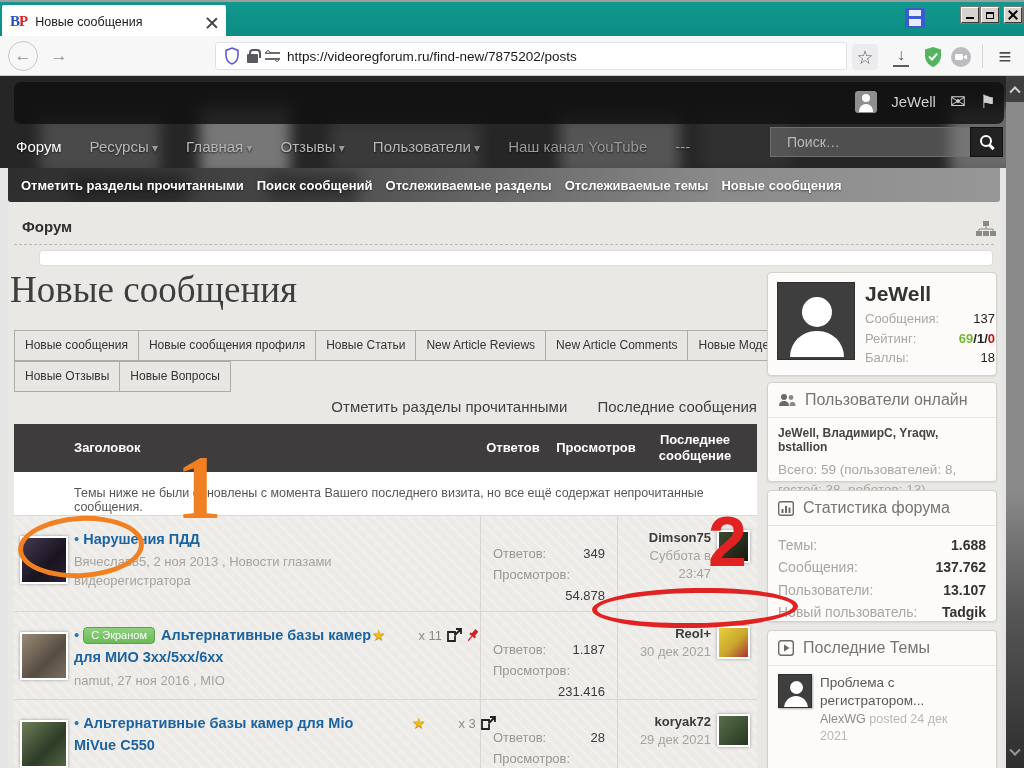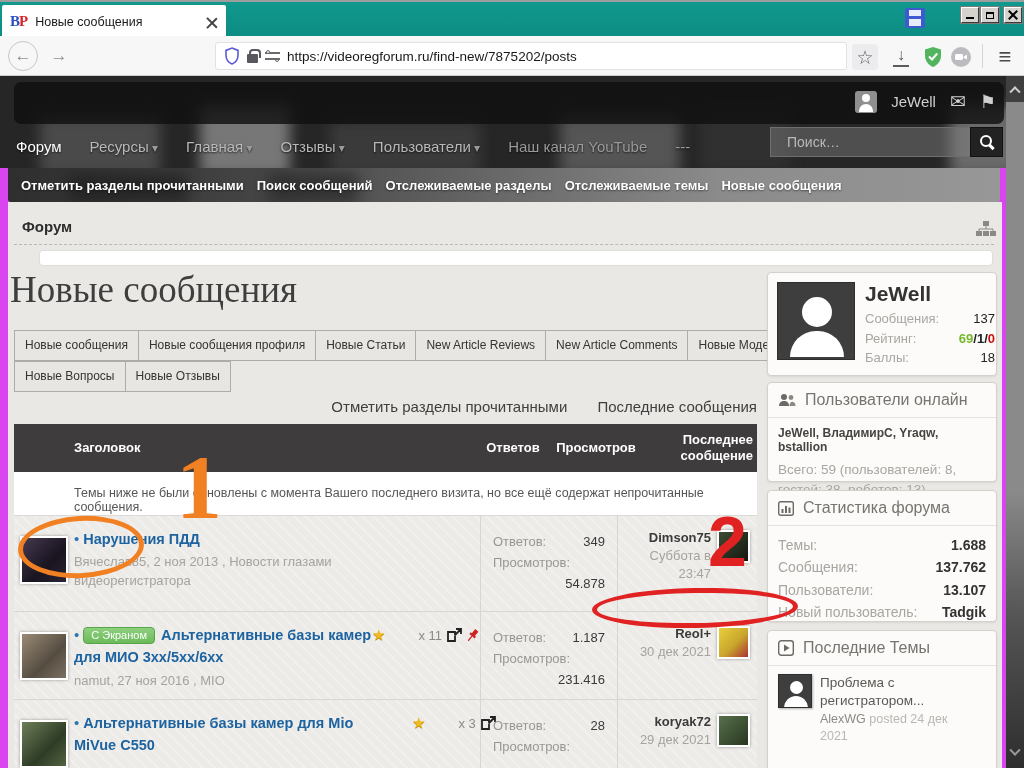--- a/index.html
+++ b/index.html
@@ -1,18 +1,18 @@
 <!DOCTYPE html>
 <html><head>
 <meta charset="utf-8">
 <style>
   * { margin:0; padding:0; box-sizing:border-box; }
   html,body { width:1024px; height:768px; overflow:hidden; }
   body { font-family:"Liberation Sans", sans-serif; background:#1b1b1b; }
-  .screen { position:absolute; left:0; top:0; width:1024px; height:768px; overflow:hidden; background:#d946ef; }
+  .screen { position:absolute; left:0; top:0; width:1024px; height:768px; overflow:hidden; background:#e5e5e5; }
 
   
   .titlebar { position:absolute; left:0; top:0; width:1024px; height:36px;
     background:linear-gradient(#11998e,#0d8c83); border-top:2px solid #9e9e9e; }
   .tab { position:absolute; left:2px; top:3px; width:224px; height:33px; background:#fff;
     border-radius:2px 2px 0 0; display:flex; align-items:center; padding:0 8px; }
   .favicon { font-family:"Liberation Serif", serif; font-weight:bold; font-size:15px; margin-right:8px; letter-spacing:-1px; }
   .favicon .fb { color:#2b4fc0; } .favicon .fp { color:#d6262a; }
   .tab-title { font-size:12.5px; color:#1b1b1b; flex:1; white-space:nowrap; overflow:hidden; }
   .xicon { position:relative; width:12px; height:12px; display:inline-block; }
@@ -98,41 +98,41 @@
   .tabs.r1 { top:128px; } .tabs.r2 { top:159px; }
   .tabbtn { height:31px; line-height:29px; padding:0 10px; font-size:12px; color:#343434; background:#e7e6e2; border:1px solid #adaca7; margin-right:-1px; white-space:nowrap; }
   .actions { position:absolute; left:0; top:196px; width:749px; text-align:right; font-size:15px; color:#3f3f3f; }
   .actions span { margin-left:26px; }
 
   
   .thead { position:absolute; left:6px; top:222px; width:743px; height:48px; background:#3e3c3d; color:#fff; font-weight:bold; font-size:13px; }
   .th-title { position:absolute; left:60px; top:16px; }
   .th-replies { position:absolute; left:467px; top:16px; width:64px; text-align:center; }
   .th-views { position:absolute; left:539px; top:16px; width:86px; text-align:center; }
-  .th-last { position:absolute; right:4px; top:8px; width:104px; text-align:right; line-height:1.25; }
+  .th-last { position:absolute; right:10px; top:8px; width:104px; text-align:center; line-height:1.25; }
   .notice { position:absolute; left:6px; top:270px; width:743px; height:44px; background:#fff; border-bottom:1px solid #dcdad6; }
   .notice div { position:absolute; left:60px; top:14px; font-size:12.5px; color:#565656; width:640px; }
   .rows { position:absolute; left:6px; top:314px; width:743px; height:260px; }
   .trow { position:relative; width:743px; background:#edebe8; border-bottom:1px solid #d8d6d2;
     background-image:repeating-linear-gradient(45deg, rgba(255,255,255,.25) 0 2px, rgba(0,0,0,0) 2px 8px); }
   .trow.r1 { height:96px; } .trow.r2 { height:88px; } .trow.r3 { height:96px; }
   .t-avatar { position:absolute; left:6px; top:20px; width:48px; height:48px; border:2px solid #fff; box-shadow:0 0 3px rgba(0,0,0,.35); }
   .av1 { background:linear-gradient(135deg,#463a52,#191420 60%,#2c2435); }
   .av2 { background:linear-gradient(135deg,#9a8a74,#564d42 60%,#7a6f60); }
   .av3 { background:linear-gradient(135deg,#6d7e58,#2e3b26 60%,#53644２); background:linear-gradient(135deg,#6d7e58,#2e3b26 60%,#536442); }
   .t-main { position:absolute; left:60px; top:12px; width:310px; }
   .bullet { color:#2d77b4; font-size:15px; margin-right:4px; }
   .t-title { color:#1c63a0; font-weight:bold; font-size:14.5px; line-height:1.55; }
   .t-meta { color:#a6a39d; font-size:13px; margin-top:3px; line-height:1.4; }
   .badge { display:inline-block; background:linear-gradient(#8ed07e,#6cba5a); border:1px solid #58a449; color:#fff; font-size:11px; padding:1px 7px 2px; border-radius:4px; margin-right:6px; vertical-align:1px; }
   .t-icons { position:absolute; top:14px; display:flex; align-items:center; gap:5px; }
   .trow.r2 .t-icons { left:358px; } .trow.r3 .t-icons { left:398px; }
   .tstar::before { content:"★"; color:#eebb22; font-size:15px; text-shadow:0 1px 0 #b8860b; }
   .tcount { color:#8a8a86; font-size:13px;margin-left:28px; }
-  .t-stats { position:absolute; left:466px; top:0; width:138px; height:100%; border-left:1px solid #d8d6d2; border-right:1px solid #d8d6d2; padding:16px 12px 0 12px; }
+  .t-stats { position:absolute; left:466px; top:0; width:138px; height:100%; border-left:1px solid #d8d6d2; border-right:1px solid #d8d6d2; padding:28px 12px 0 12px; }
   .s-line { display:flex; justify-content:space-between; font-size:13px; line-height:1.6; }
   .s-label { color:#9a9792; } .s-val { color:#3a3a3a; }
   .t-last { position:absolute; left:606px; top:14px; width:130px; display:flex; gap:6px; justify-content:flex-end; }
   .t-last .txt { text-align:right; }
   .l-user { font-weight:bold; color:#3a3a3a; font-size:13px; }
   .l-date { color:#a6a39d; font-size:13px; margin-top:2px; line-height:1.4; }
   .mini-av { width:33px; height:33px; border:2px solid #fff; box-shadow:0 0 3px rgba(0,0,0,.35); flex:none; }
   .mav1 { background:linear-gradient(135deg,#3c4b33,#14180f); }
   .mav2 { background:linear-gradient(135deg,#e8cf3e,#c9a62c 55%,#a33); }
   .mav3 { background:linear-gradient(135deg,#58704c,#27361f); }
@@ -300,22 +300,22 @@
 
     <div class="tabs r1">
       <span class="tabbtn">Новые сообщения</span>
       <span class="tabbtn">Новые сообщения профиля</span>
       <span class="tabbtn">Новые Статьи</span>
       <span class="tabbtn">New Article Reviews</span>
       <span class="tabbtn">New Article Comments</span>
       <span class="tabbtn">Новые Модели</span>
     </div>
     <div class="tabs r2">
+      <span class="tabbtn">Новые Отзывы</span>
       <span class="tabbtn">Новые Вопросы</span>
-      <span class="tabbtn">Новые Отзывы</span>
     </div>
 
     <div class="actions">
       <span>Отметить разделы прочитанными</span>
       <span>Последние сообщения</span>
     </div>
 
     <div class="thead">
       <span class="th-title">Заголовок</span>
       <span class="th-replies">Ответов</span>

